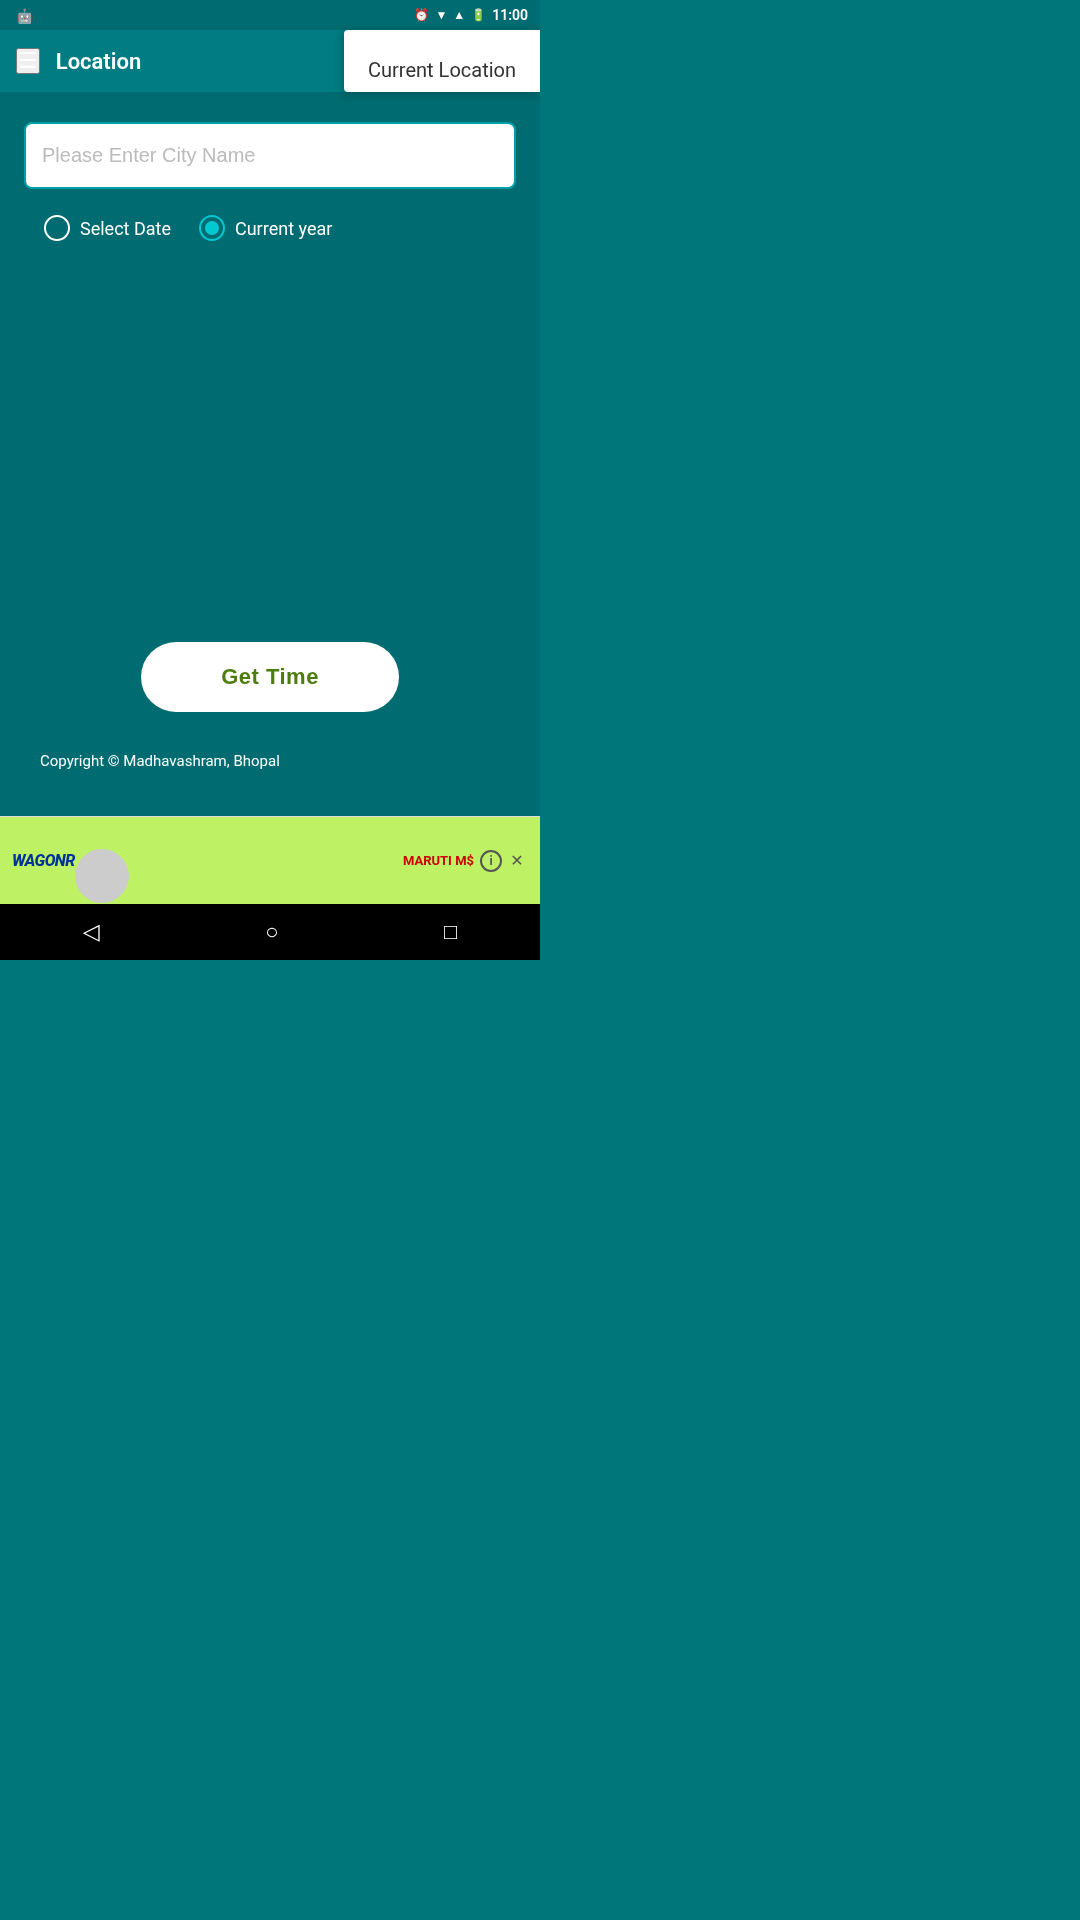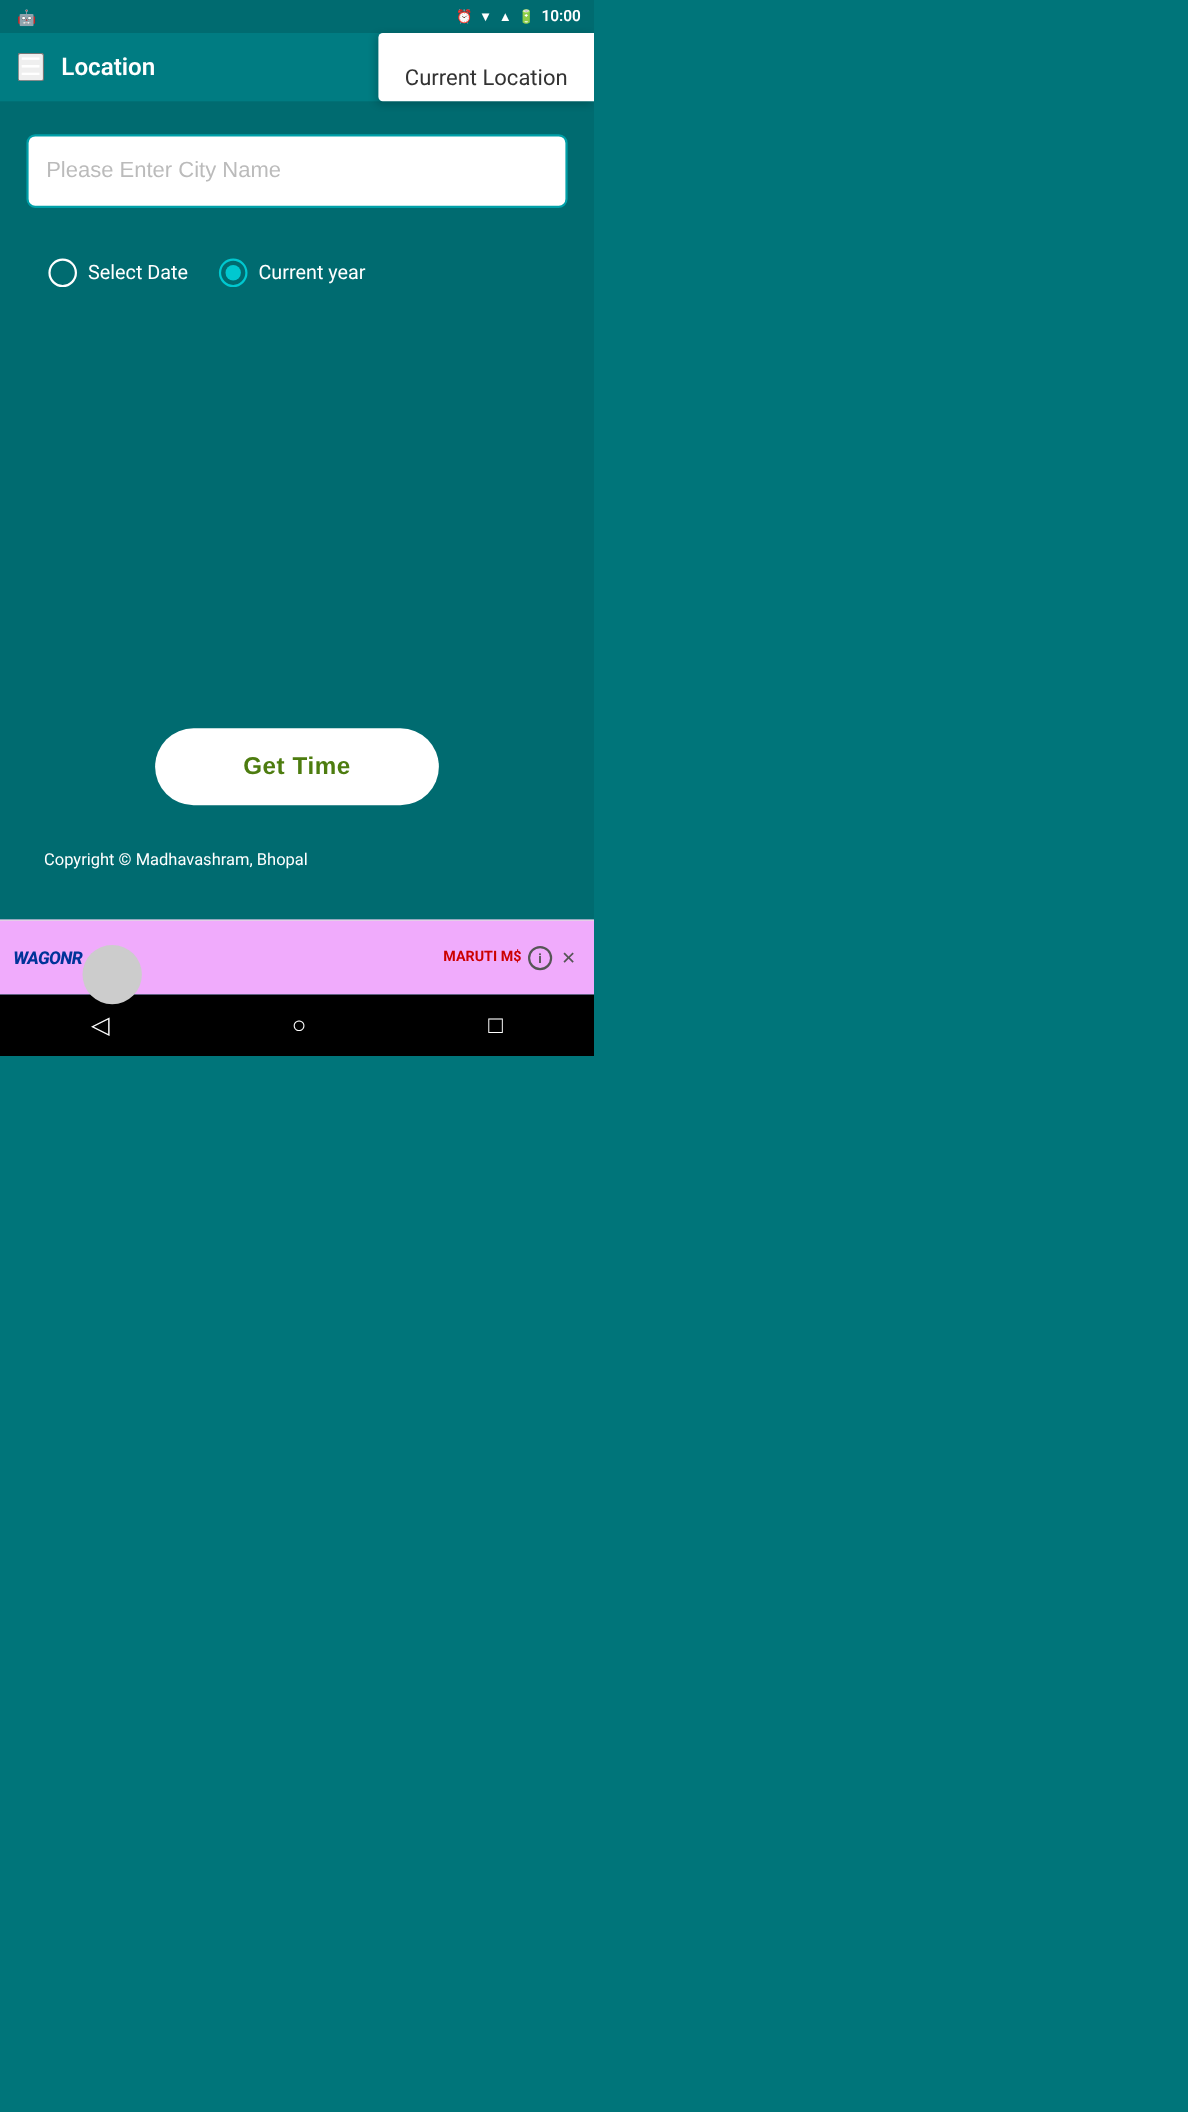--- a/index.html
+++ b/index.html
@@ -127,21 +127,21 @@
       background: white;
       color: #007c82;
     }
 
     
     .search-input-container {
       width: 100%;
       background: white;
       border-radius: 8px;
       padding: 4px 16px;
-      margin-bottom: 36px;
+      margin-bottom: 16px;
       border: 2px solid #00a0a8;
     }
 
     .search-input {
       width: 100%;
       border: none;
       outline: none;
       font-size: 20px;
       color: #aaa;
       padding: 16px 0;
@@ -213,22 +213,22 @@
     .copyright {
       color: white;
       text-align: left;
       font-size: 15px;
       padding: 16px;
     }
 
     
     .ad-banner {
       width: 100%;
-      height: 68px;
-      background: #f0abfc;
+      height: 88px;
+      background: #bef264;
       display: flex;
       align-items: center;
       padding: 0 12px;
       position: relative;
       border-top: 1px solid #ddd;
     }
 
     .ad-logo-wagonr {
       font-size: 16px;
       font-weight: 800;
@@ -328,21 +328,21 @@
 
 <div class="status-bar">
   <div class="status-bar-left">
     <span style="color:white; font-size:14px;">🤖</span>
   </div>
   <div class="status-bar-icons">
     <span class="status-icon">⏰</span>
     <span class="status-icon">▼</span>
     <span class="status-icon">▲</span>
     <span class="status-icon">🔋</span>
-    <span class="status-bar-time">10:00</span>
+    <span class="status-bar-time">11:00</span>
   </div>
 </div>
 
 <div class="app-bar">
   <button class="menu-icon">
     <span>☰</span>
   </button>
   <span class="app-title">Location</span>
 
   <div class="current-location-tooltip">

